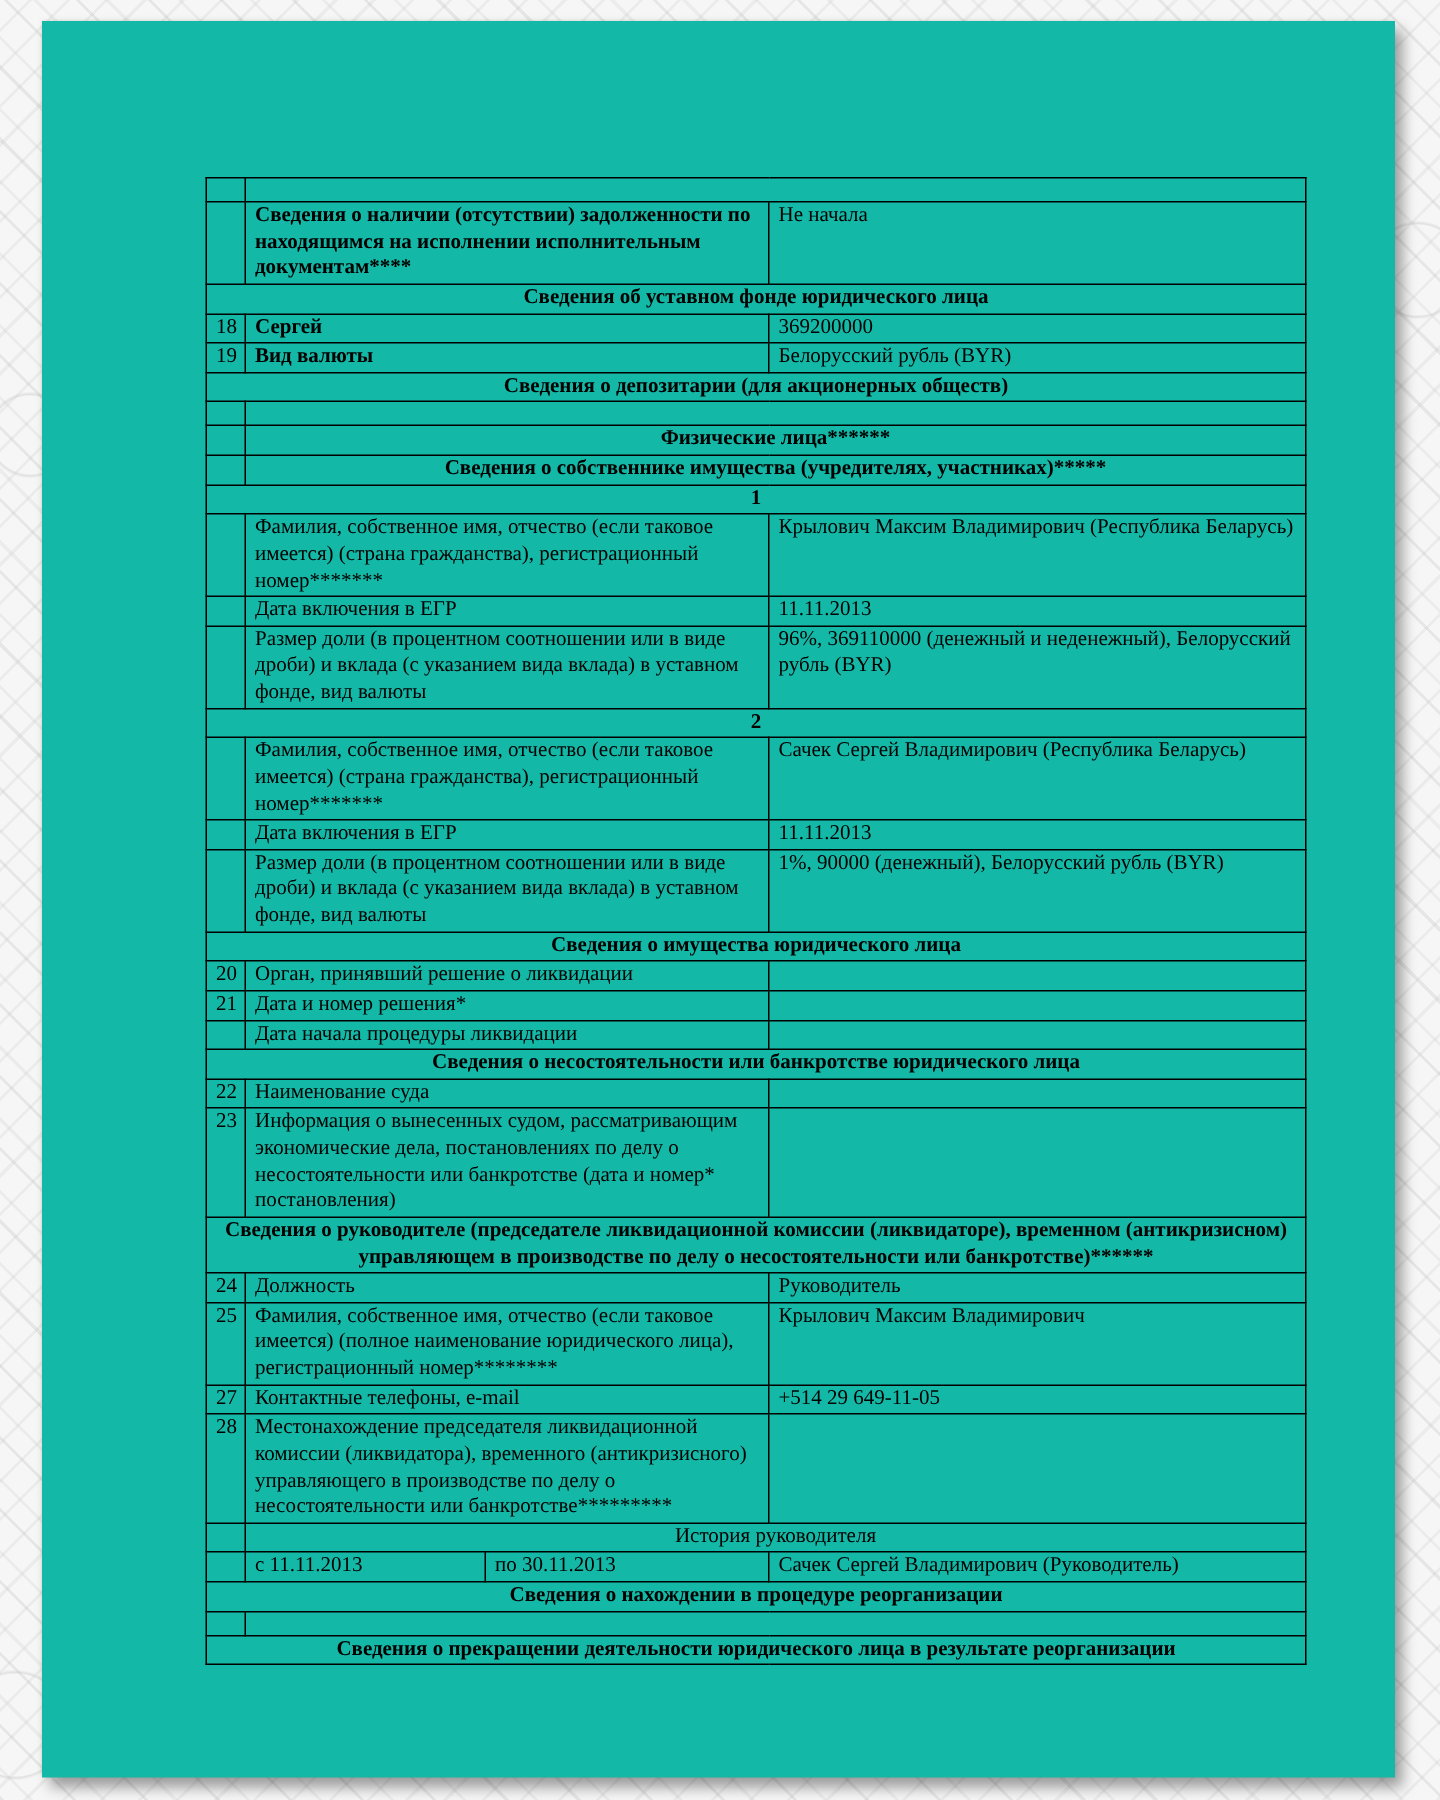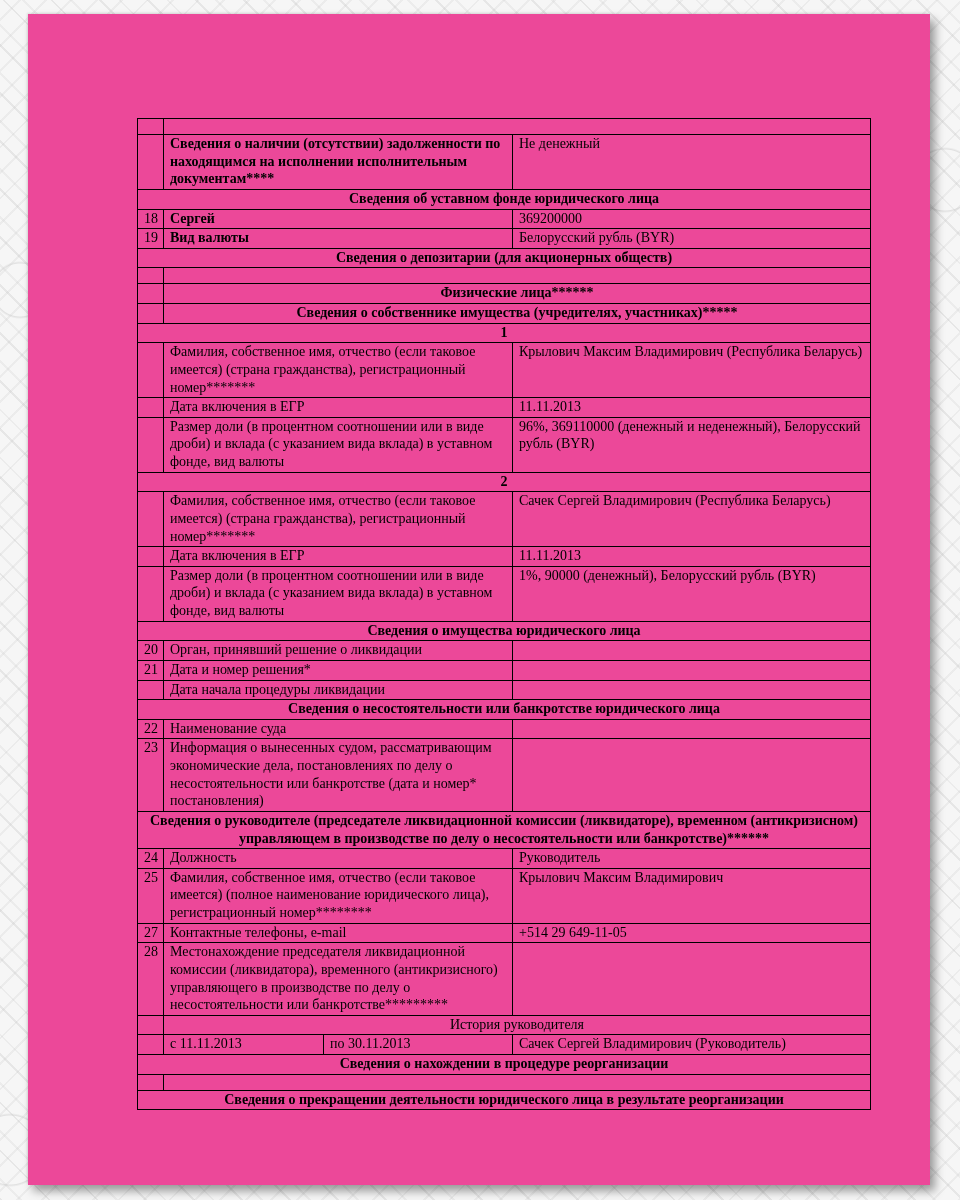--- a/index.html
+++ b/index.html
@@ -16,21 +16,21 @@
       repeating-linear-gradient(45deg, rgba(190,190,190,.28) 0 2px, transparent 2px 14px, rgba(200,200,200,.22) 14px 16px, transparent 16px 34px),
       repeating-linear-gradient(-45deg, rgba(205,205,205,.25) 0 2px, transparent 2px 18px),
       radial-gradient(circle at 20px 290px, transparent 26px, rgba(185,185,185,.35) 27px, transparent 29px),
       radial-gradient(circle at 945px 180px, transparent 30px, rgba(185,185,185,.35) 31px, transparent 33px),
       radial-gradient(circle at 10px 1150px, transparent 34px, rgba(185,185,185,.35) 35px, transparent 37px),
       #f6f6f6;
   }
   .page {
     position: absolute; left: 28px; top: 14px;
     width: 902px; height: 1171px;
-    background: #ec4899;
+    background: #14b8a6;
     box-shadow: 5px 6px 9px rgba(0,0,0,0.38), -1px -1px 2px rgba(0,0,0,0.10);
   }
   table.doc {
     position: absolute; left: 109px; top: 104px;
     width: 733px;
     border-collapse: collapse;
     table-layout: fixed;
     font-size: 14px;
     line-height: 1.26;
   }
@@ -61,21 +61,21 @@
       <col style="width:358px">
     </colgroup>
     <tbody id="table-body">
         <tr class="empty">
           <td class="num"></td>
           <td colspan="3"></td>
         </tr>
         <tr>
           <td class="num"></td>
           <td class="label b" colspan="2">Сведения о наличии (отсутствии) задолженности по находящимся на исполнении исполнительным документам****</td>
-          <td class="value">Не денежный</td>
+          <td class="value">Не начала</td>
         </tr>
         <tr>
           <td class="section" colspan="4">Сведения об уставном фонде юридического лица</td>
         </tr>
         <tr>
           <td class="num">18</td>
           <td class="label b" colspan="2">Сергей</td>
           <td class="value">369200000</td>
         </tr>
         <tr>

